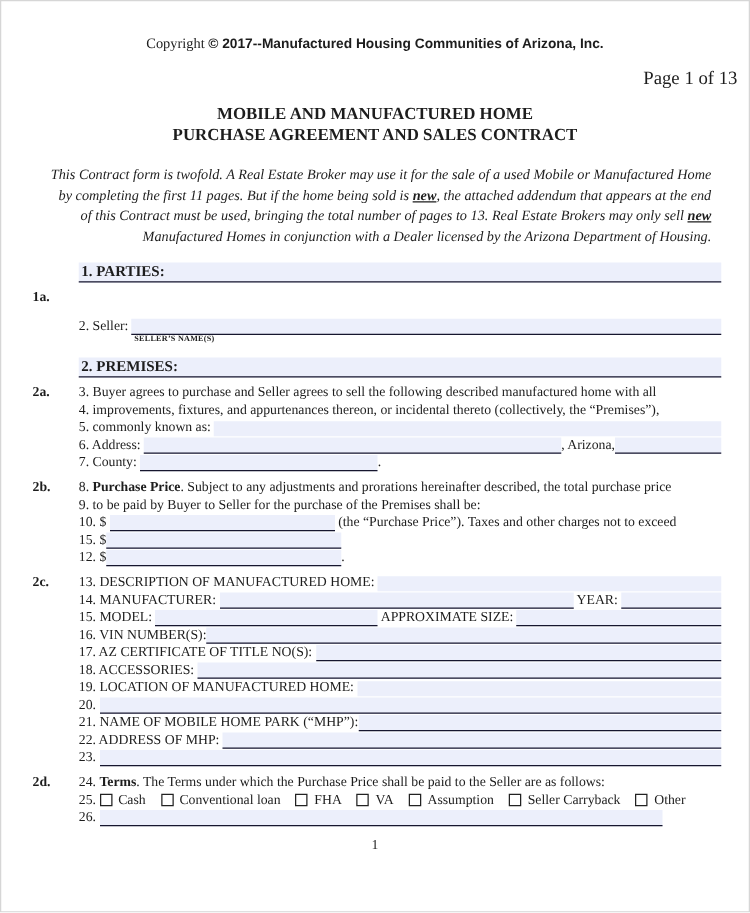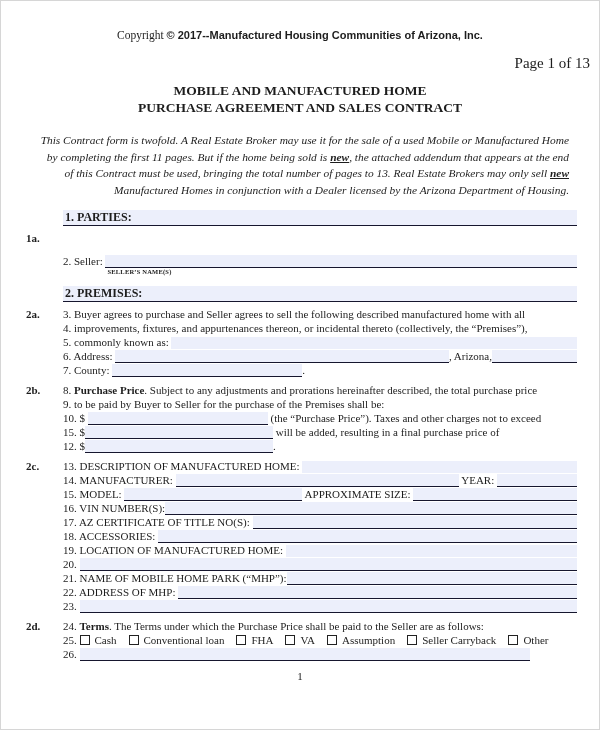--- a/index.html
+++ b/index.html
@@ -135,21 +135,20 @@
           <span class="t"> (the “Purchase Price”). Taxes and other charges not to exceed</span>
         </div>
       </div>
       <div class="row">
         <div class="mcol"></div>
         <div class="rcontent">
           <span class="t">15. $</span>
           <div class="fw" style="width: 188px;">
             <div class="field"></div>
           </div>
-          <span class="t"> will be added, resulting in a final purchase price of</span>
         </div>
       </div>
       <div class="row">
         <div class="mcol"></div>
         <div class="rcontent">
           <span class="t">12. $</span>
           <div class="fw" style="width: 188px;">
             <div class="field"></div>
           </div>
           <span class="t">.</span>

